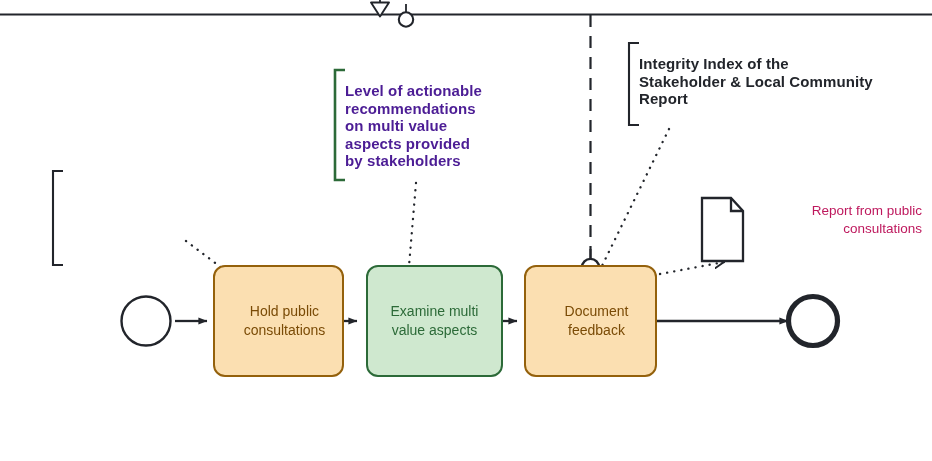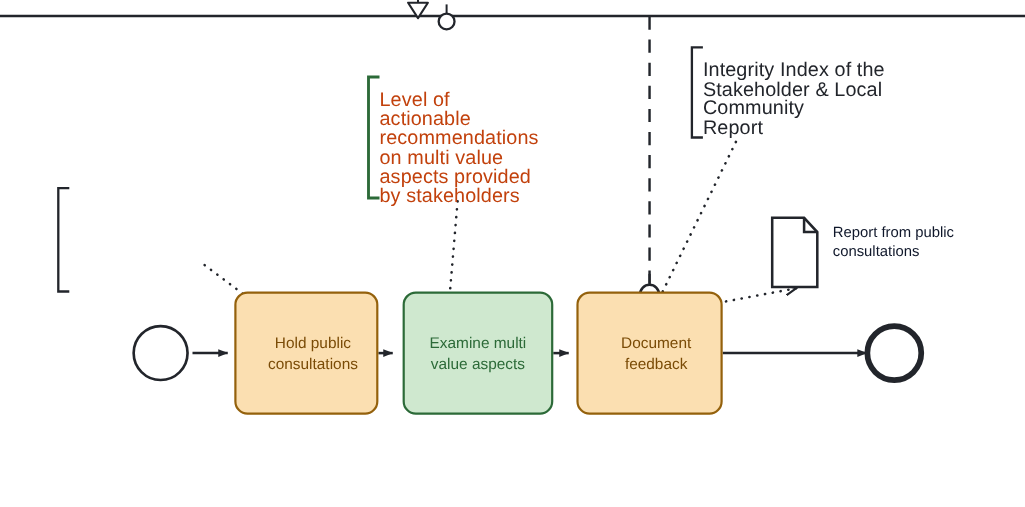--- a/index.html
+++ b/index.html
@@ -19,27 +19,28 @@
   }
   svg.layer {
     position: absolute;
     left: 0;
     top: 0;
     width: 932px;
     height: 461px;
   }
   .note {
     position: absolute;
-    font-size: 18px;
+    font-size: 15px;
     line-height: 17.5px;
     white-space: pre-line;
     letter-spacing: 0.1px;
+    font-weight: bold;
   }
   .note-dark { color: #22252b; }
-  .note-green { color: #c2410c; }
+  .note-green { color: #4c1d95; }
   .task {
     position: absolute;
     border-radius: 12px;
     box-sizing: border-box;
     display: flex;
     align-items: center;
     justify-content: center;
     text-align: center;
     font-size: 14px;
     line-height: 19px;
@@ -53,22 +54,22 @@
   }
   .task-green {
     background: #cfe8cf;
     border: 2.4px solid #2c6a38;
     color: #2c6a38;
   }
   .doclabel {
     position: absolute;
     font-size: 13.5px;
     line-height: 17.5px;
-    text-align: left;
-    color: #0f172a;
+    text-align: right;
+    color: #be185d;
     white-space: pre-line;
   }
 </style>
 </head>
 <body>
 
 <div id="canvas">
 
   <svg class="layer" viewBox="0 0 932 461">
     <defs>

